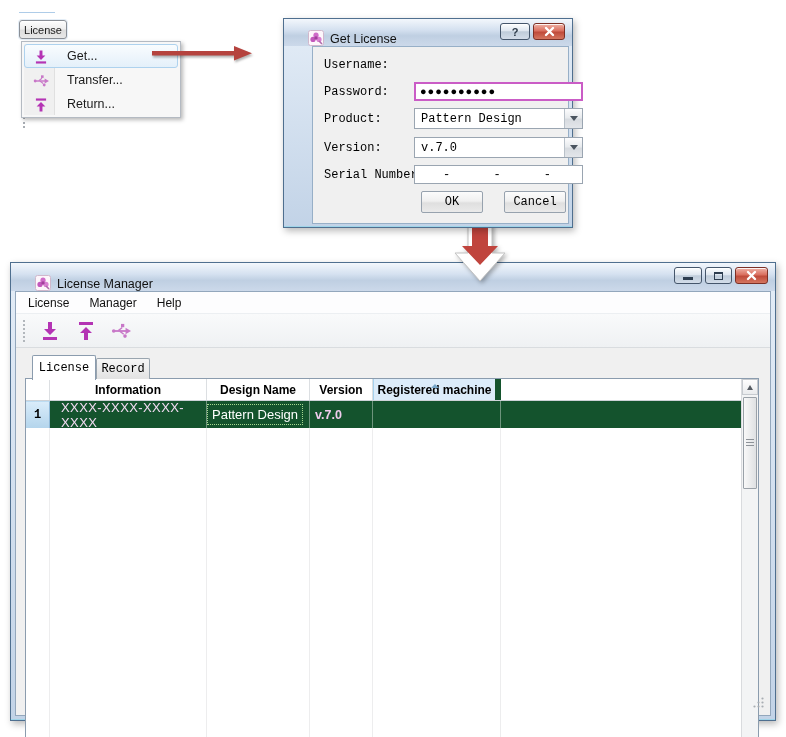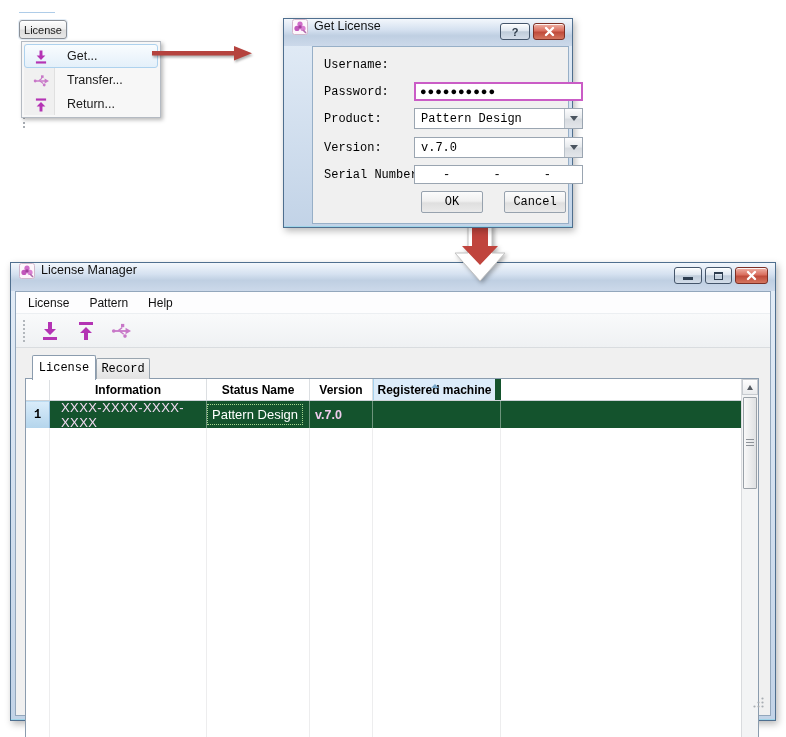--- a/index.html
+++ b/index.html
@@ -7,39 +7,39 @@
   #canvas{position:relative;width:786px;height:737px;background:#fff;overflow:hidden;}
 
   
   #crop-top-line{position:absolute;left:19px;top:12px;width:36px;height:1px;background:#aecce8;}
   #crop-handle{position:absolute;left:23px;top:117px;width:2px;height:11px;border-left:2px dotted #a8adb3;}
 
   
   #license-btn{position:absolute;left:19px;top:20px;width:48px;height:19px;border:1px solid #8a8f96;border-radius:3px;
     background:linear-gradient(#fdfdfd,#efefef 45%,#dddddd 55%,#e8e8e8);box-shadow:inset 0 1px 0 #fff,0 0 0 1px #e4edf6;
     font-size:11px;color:#1c1c1c;display:flex;align-items:center;justify-content:center;}
-  #license-menu{position:absolute;left:21px;top:41px;width:140px;height:77px;background:#f7f7f7;border:1px solid #b4bac2;
+  #license-menu{position:absolute;left:21px;top:41px;width:160px;height:77px;background:#f7f7f7;border:1px solid #b4bac2;
     box-shadow:2px 2px 4px rgba(0,0,0,.28);padding:2px;}
   #license-menu .gutter{position:absolute;left:2px;top:2px;bottom:2px;width:31px;background:#f0f0f0;border-right:1px solid #e0e0e0;}
   .menu-item{position:relative;height:24px;display:flex;align-items:center;padding-left:42px;font-size:12.5px;color:#1a1a1a;border:1px solid transparent;border-radius:3px;}
   .menu-item.selected{border:1px solid #aed2ee;background:linear-gradient(#f9fcfe,#e4f0fa);}
   .menu-item .ico{position:absolute;left:8px;top:4px;}
 
   .ico{display:inline-block;}
   .magenta{color:#b434b4;}
   .magenta-light{color:#c878c8;}
 
   
   #arrow-right{position:absolute;left:150px;top:42px;filter:drop-shadow(1px 2px 1px rgba(0,0,0,.30));}
   #arrow-down{position:absolute;left:451px;top:219px;z-index:5;filter:drop-shadow(2px 2px 2px rgba(0,0,0,.30));}
 
   
   .win{position:absolute;border:1px solid #4f6f8f;background:linear-gradient(#e4edf7,#c2d3e7);
     box-shadow:inset 0 1px 0 #a9dcee,inset 0 -1px 0 #9fd4e8,2px 3px 7px rgba(0,0,0,.28);}
-  .titlebar{position:relative;height:27px;display:flex;align-items:flex-start;padding:0 8px;
+  .titlebar{position:relative;height:27px;display:flex;align-items:flex-end;padding:0 24px;
     background:linear-gradient(#f3f7fc,#d5e1f0 40%,#bfcfe2 62%,#ccd9ea);}
   .title-text{font-size:12.5px;color:#111;margin-left:6px;}
   .app-icon{width:16px;height:16px;flex:0 0 16px;}
   .caption-btns{position:absolute;right:7px;top:4px;display:flex;gap:3px;}
   .cap-btn{height:17px;border:1px solid #45566b;border-radius:3px;display:flex;align-items:center;justify-content:center;
     background:linear-gradient(#fdfefe,#dfe7f0 45%,#bfccda 52%,#d3dde9);box-shadow:inset 0 1px 0 rgba(255,255,255,.85);
     font-size:11px;color:#2c3a48;font-weight:bold;}
   .cap-btn.close{background:linear-gradient(#efb2a7,#da7060 45%,#c04b3b 55%,#d4755f);border-color:#7c3026;color:#fff;}
   .glyph-min{width:10px;height:3px;background:#2e3e50;margin-top:6px;}
   .glyph-max{width:9px;height:8px;border:1px solid #2e3e50;border-top-width:2px;background:transparent;}
@@ -258,21 +258,21 @@
           <svg width="11" height="11" style="color:#fff">
               <use href="#i-x"></use>
             </svg>
         </div>
       </div>
     </div>
 
     <div class="client">
       <div class="menubar">
         <span>License</span>
-        <span>Pattern</span>
+        <span>Manager</span>
         <span>Help</span>
       </div>
 
       <div class="toolbar">
         <div class="tb-handle"></div>
         <svg class="ico magenta" width="22" height="22">
             <use href="#i-download"></use>
           </svg>
         <svg class="ico magenta" width="22" height="22">
             <use href="#i-upload"></use>
@@ -289,21 +289,21 @@
           </div>
           <div class="tab inactive">
             <span>Record</span>
           </div>
         </div>
 
         <div class="panel">
           <div class="thead">
             <div class="th c-num"></div>
             <div class="th c-info">Information</div>
-            <div class="th c-prod">Status Name</div>
+            <div class="th c-prod">Design Name</div>
             <div class="th c-ver">Version</div>
             <div class="th c-reg sorted">
               <span class="sort-arrow"></span>
               <span>Registered machine</span>
             </div>
           </div>
 
           <div class="trow">
             <div class="td rownum c-num">1</div>
             <div class="td info-cell c-info">XXXX-XXXX-XXXX-XXXX</div>

